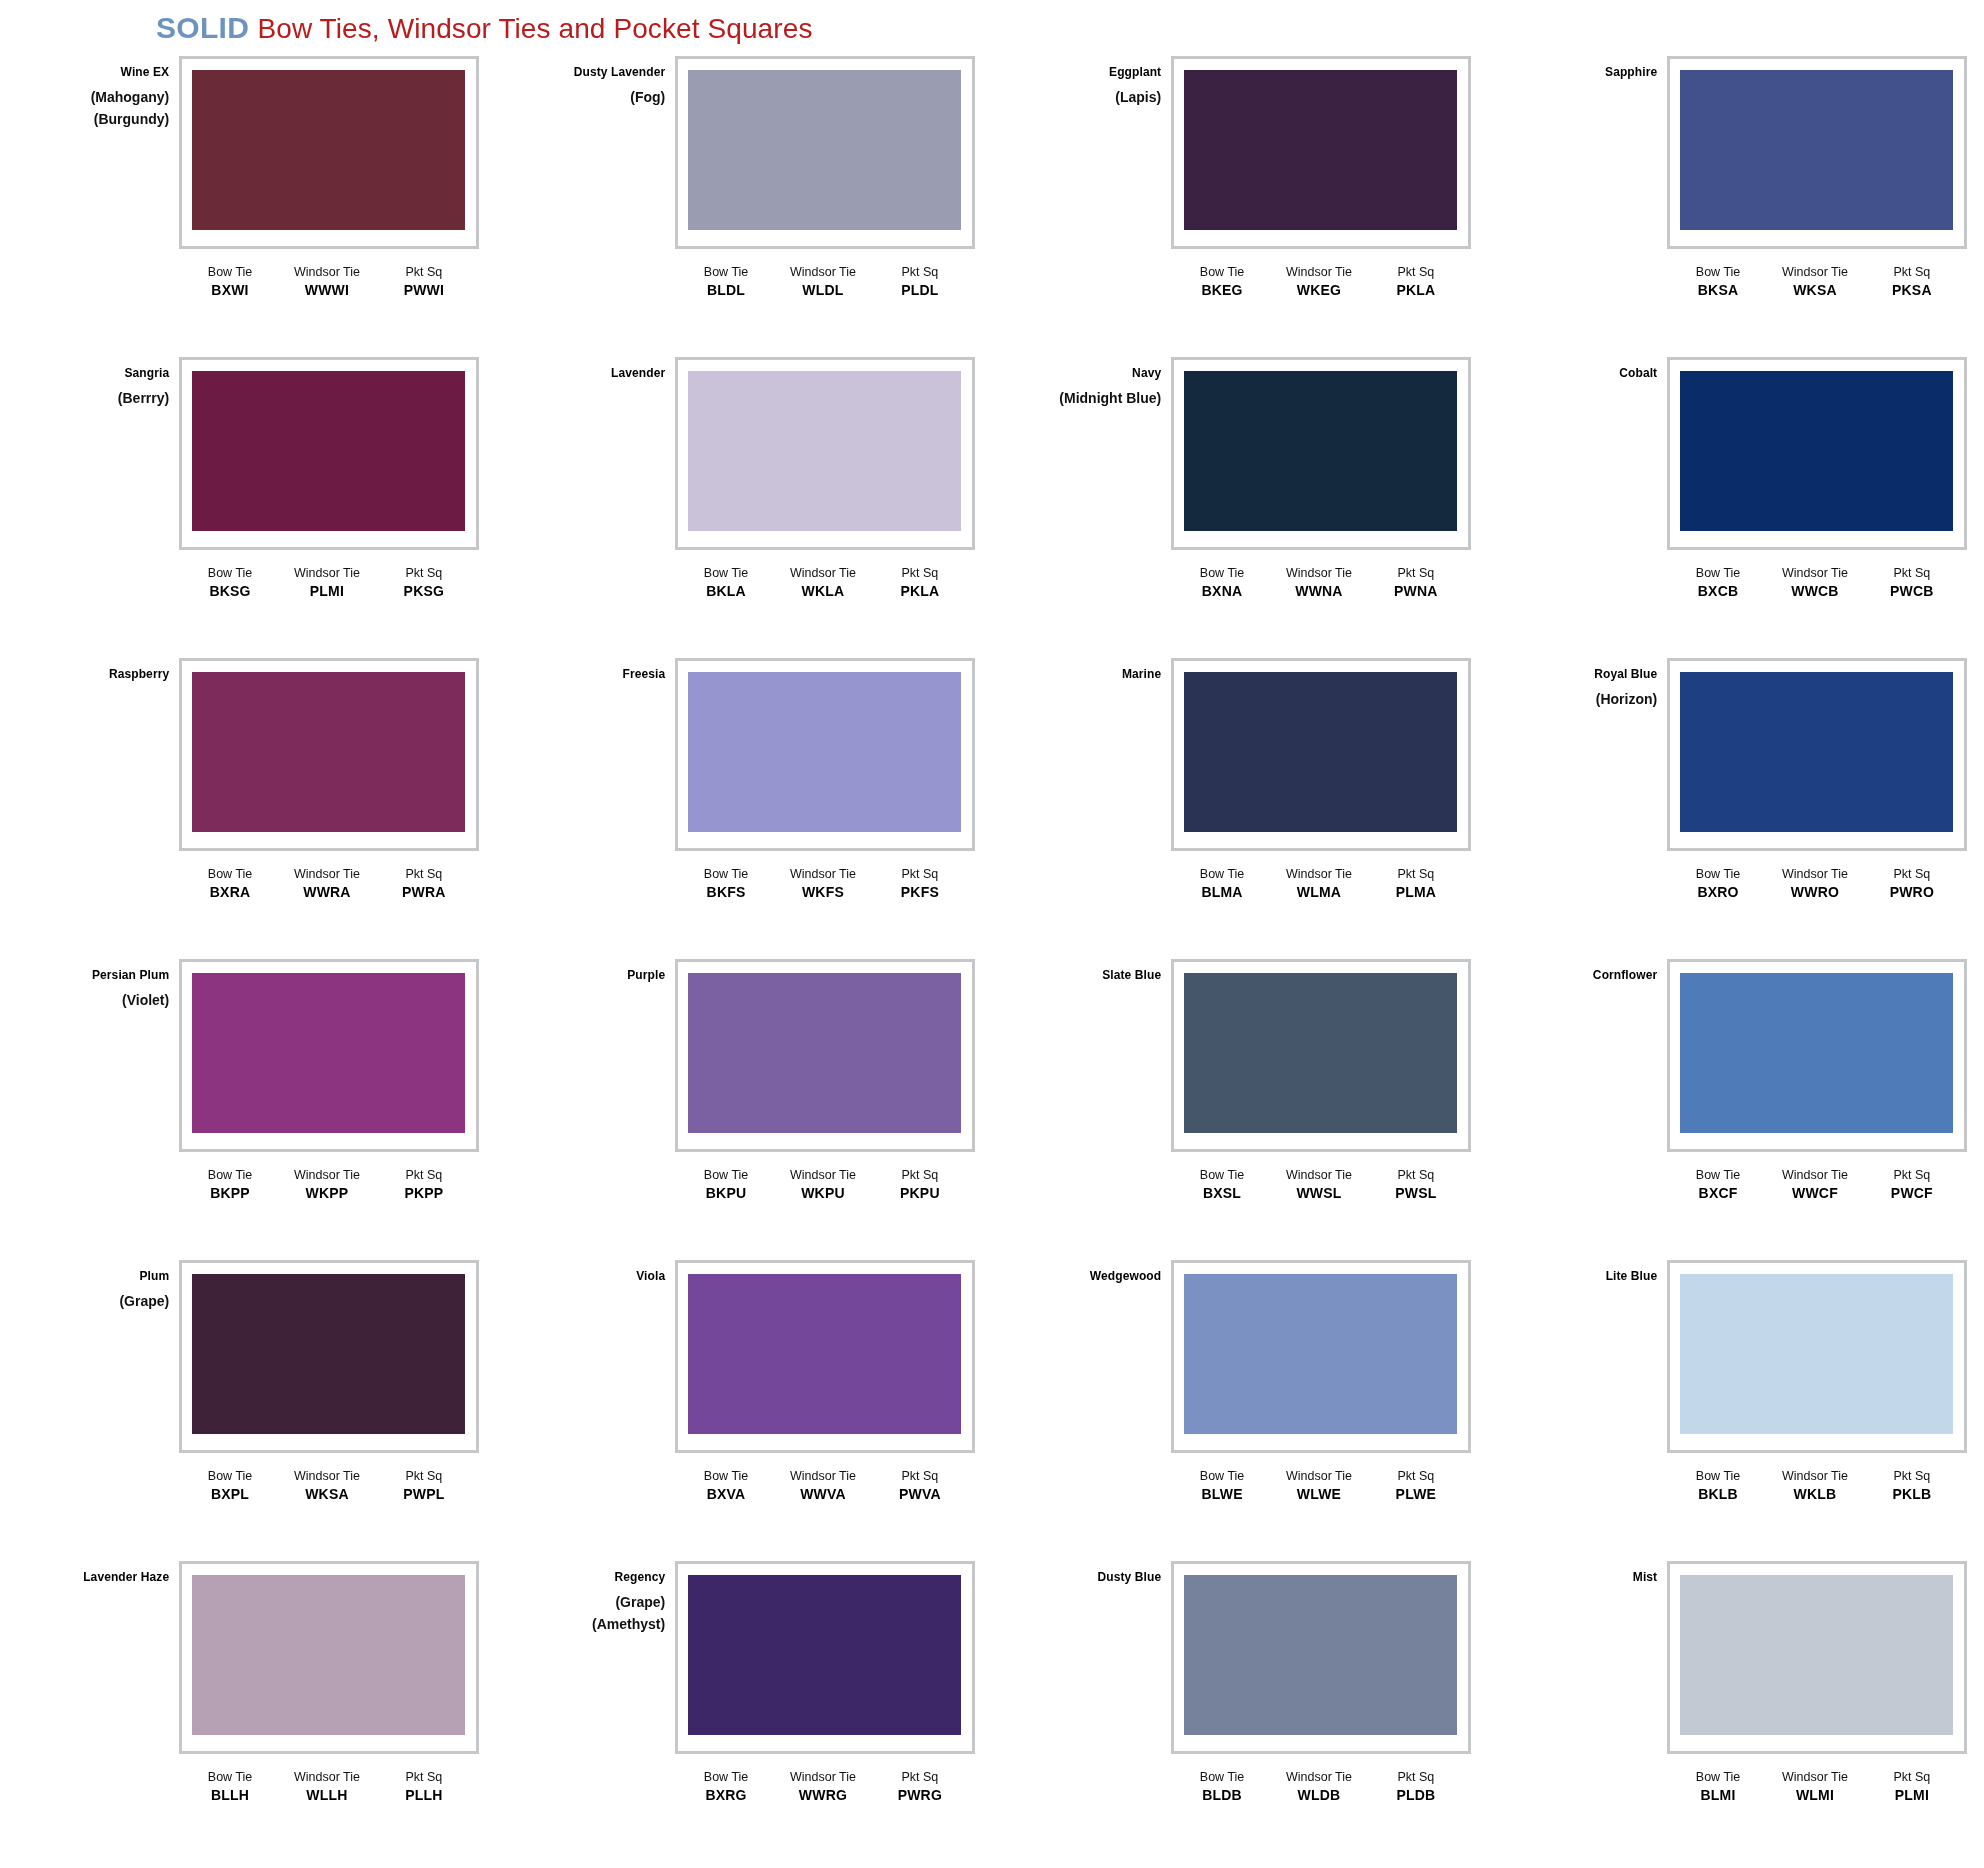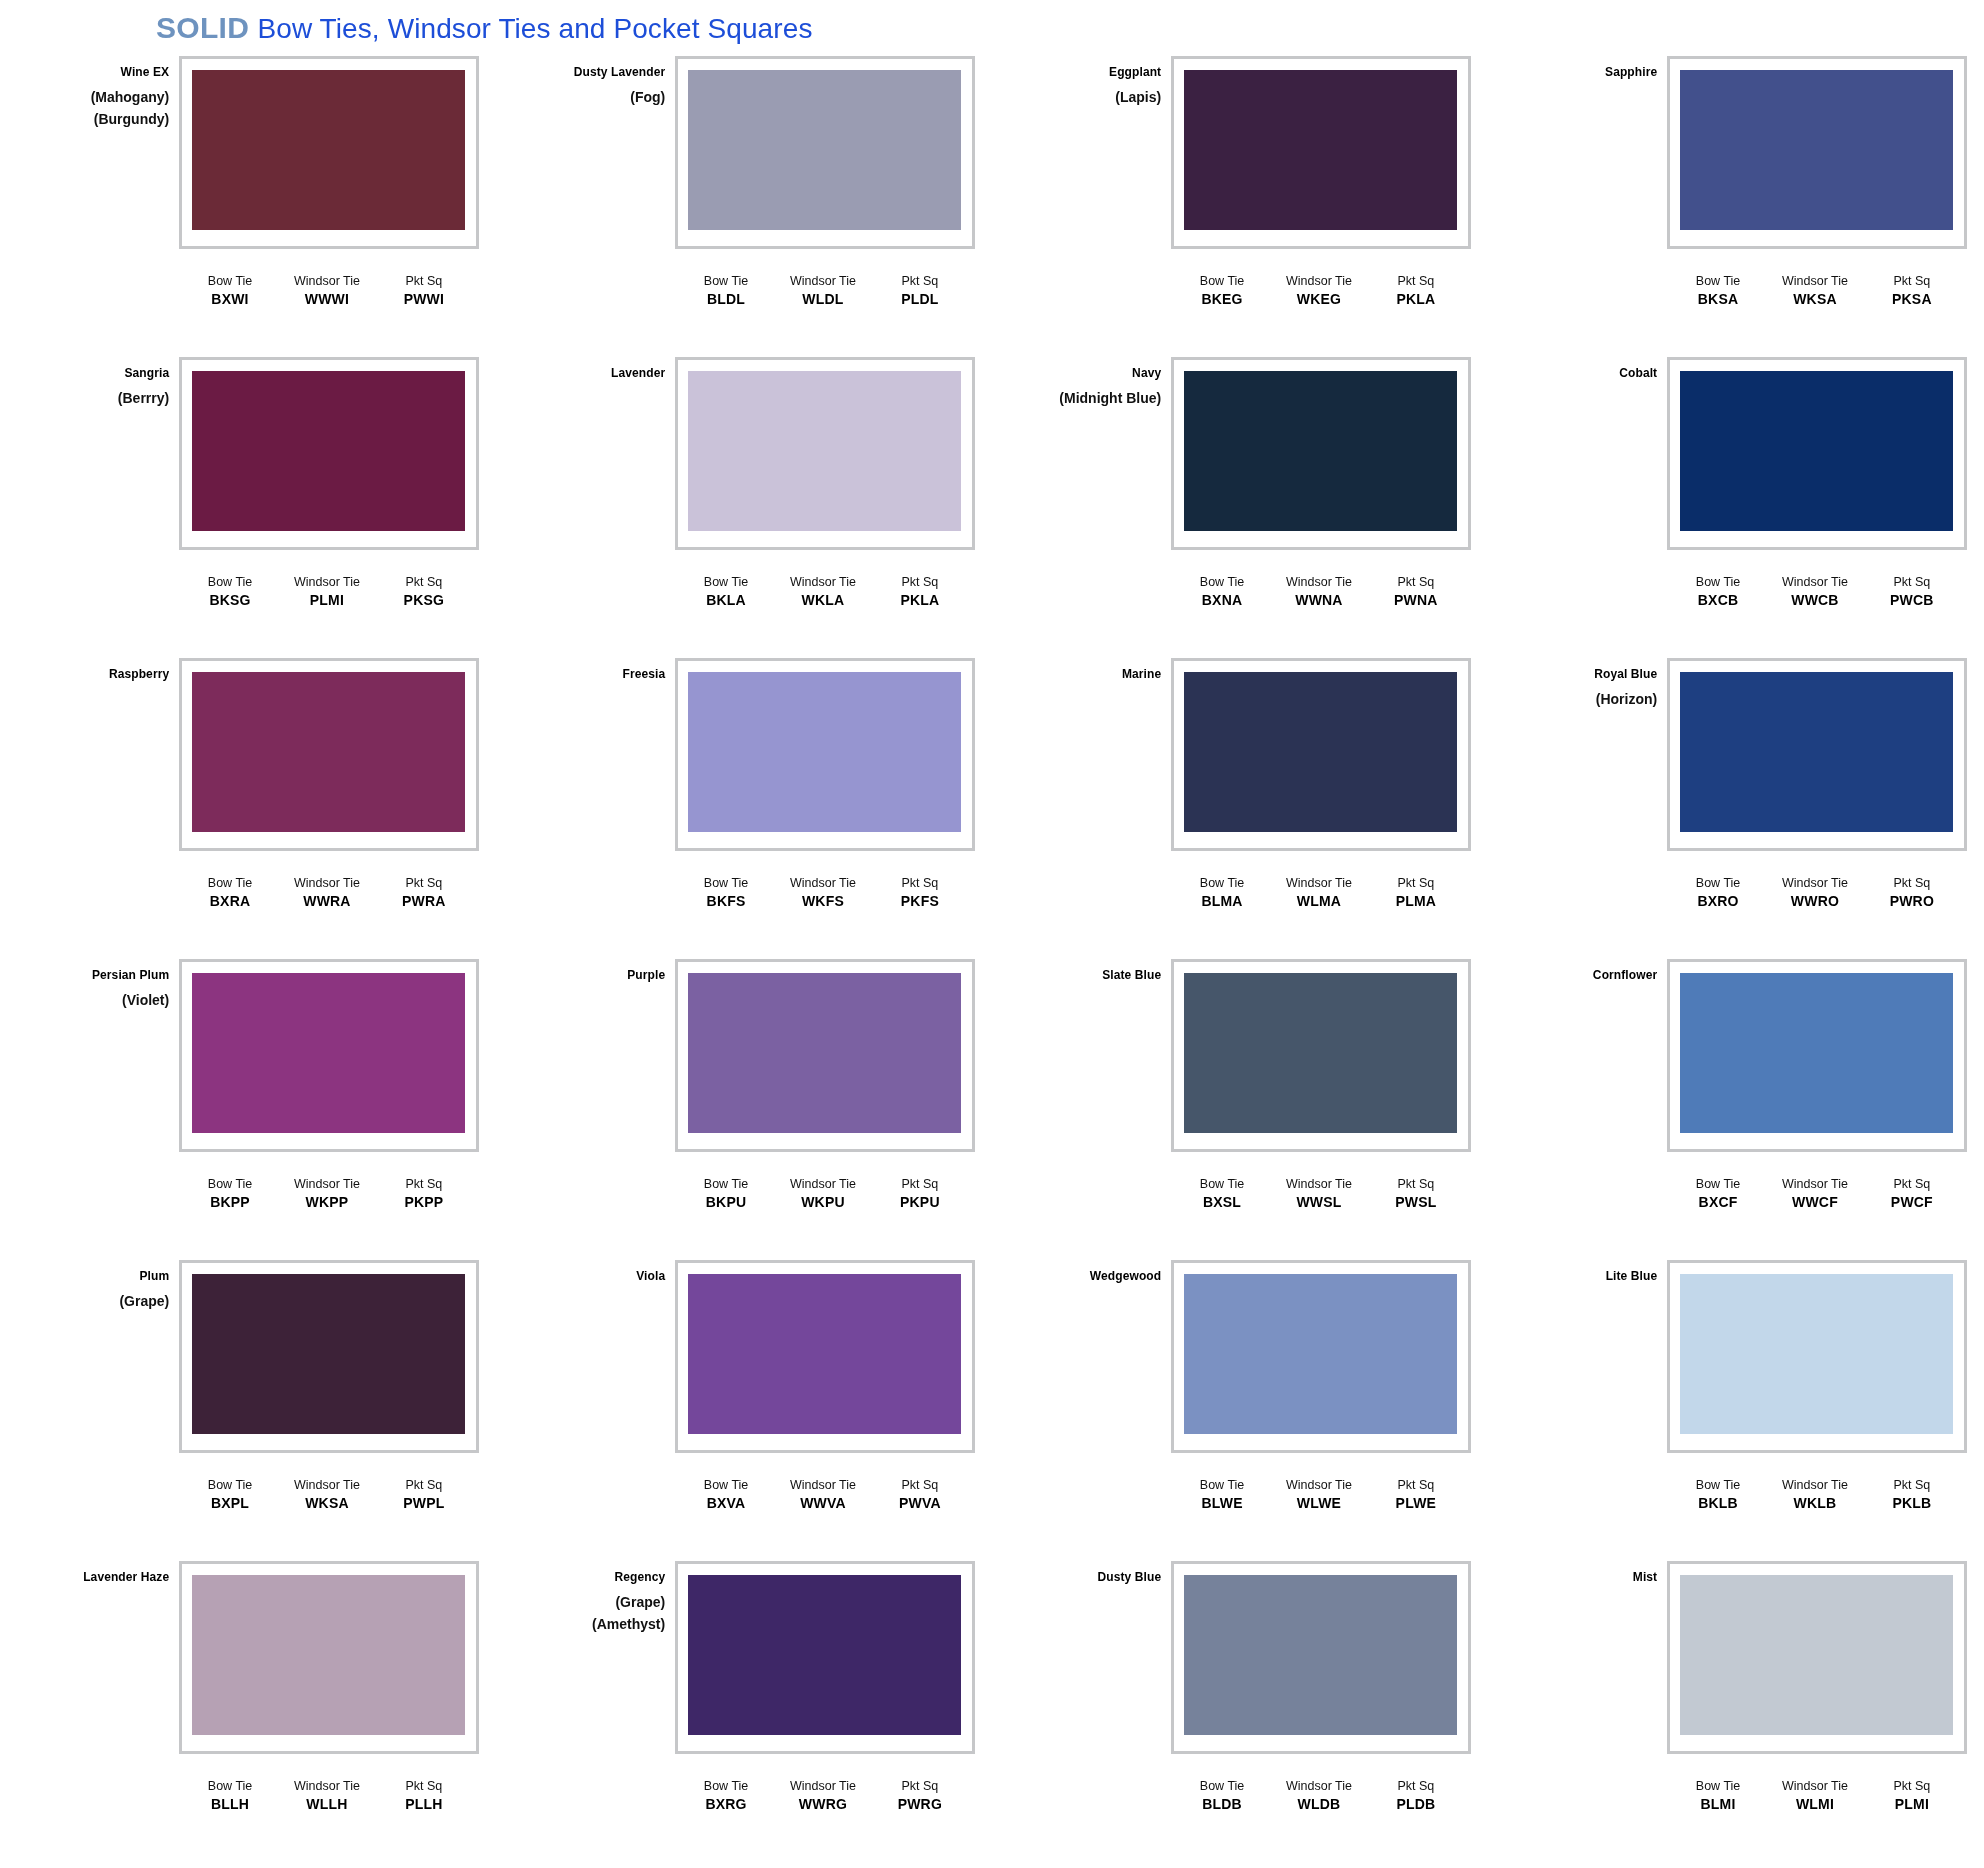--- a/index.html
+++ b/index.html
@@ -35,21 +35,21 @@
   }
   .header-solid {
     font-size: 30px;
     font-weight: bold;
     letter-spacing: 0.3px;
     color: #6E93BF;
   }
   .header-rest {
     font-size: 28px;
     font-weight: normal;
-    color: #1d4ed8;
+    color: #b91c1c;
     letter-spacing: 0.1px;
   }
 
   
   .grid {
     position: absolute;
     left: 0;
     top: 56px;
     width: 1985px;
     display: grid;
@@ -107,21 +107,21 @@
     padding: 11.4px 10.4px 15.6px 10.4px;
     width: 300px;
     height: 193px;
   }
   .chip {
     width: 100%;
     height: 100%;
   }
 
   .codes {
-    margin-top: 25px;
+    margin-top: 16px;
     width: 300px;
     display: grid;
     grid-template-columns: 1fr 1fr 1fr;
     padding: 0 6.2px 0 3.1px;
   }
   .code-col {
     text-align: center;
   }
   .code-label {
     font-size: 12.5px;

